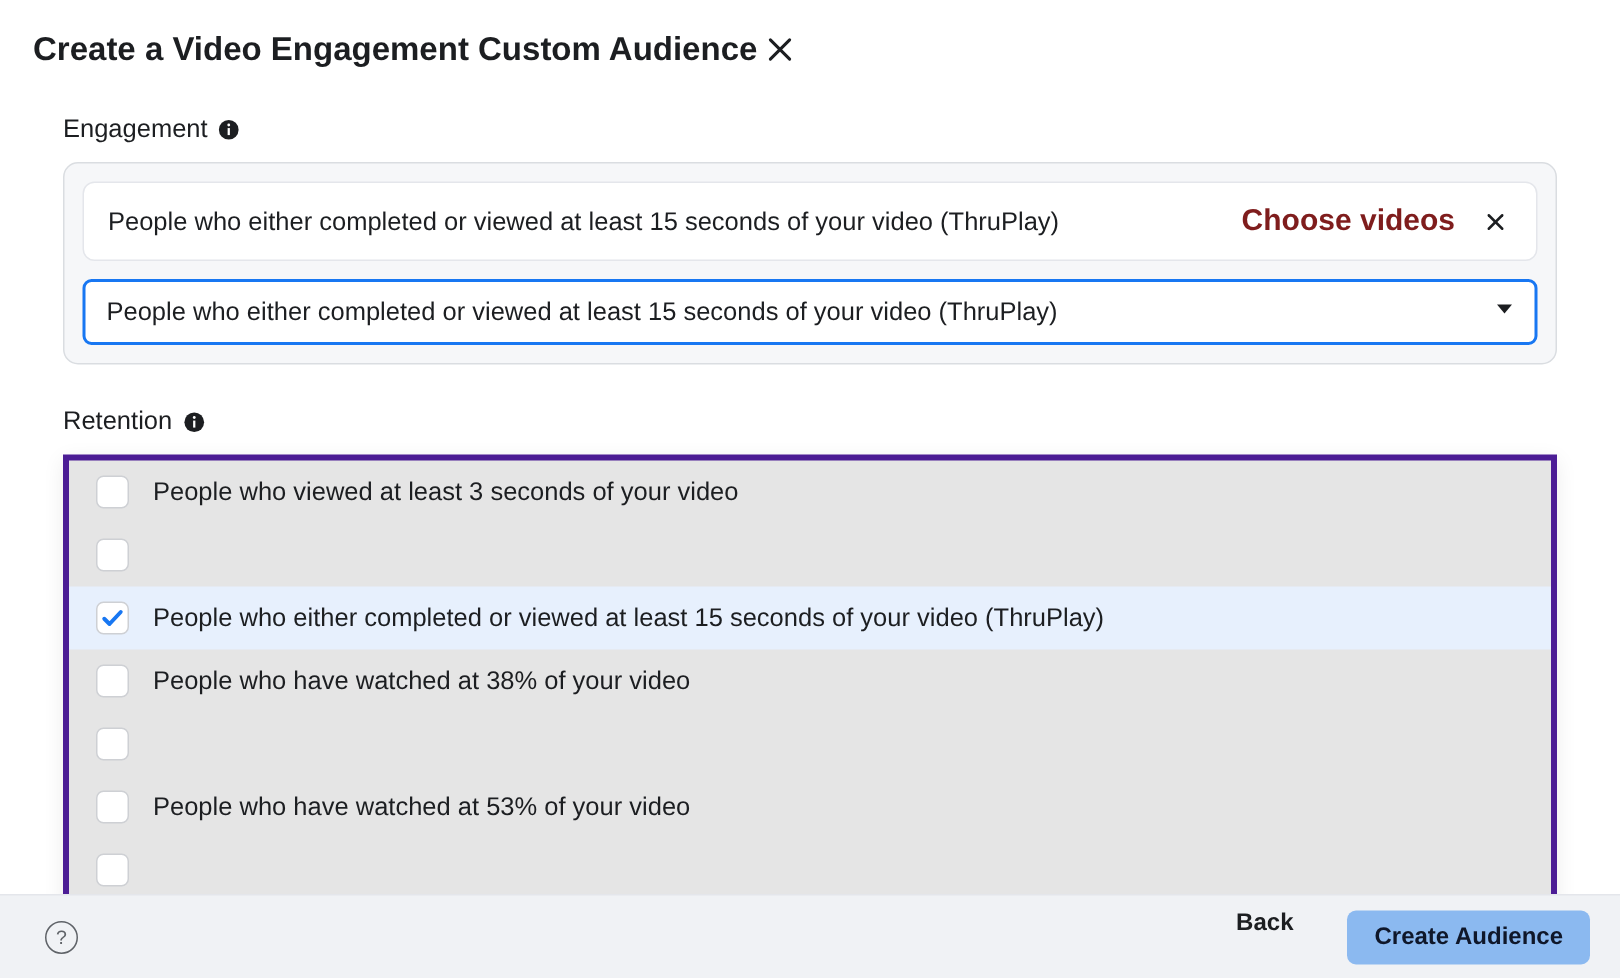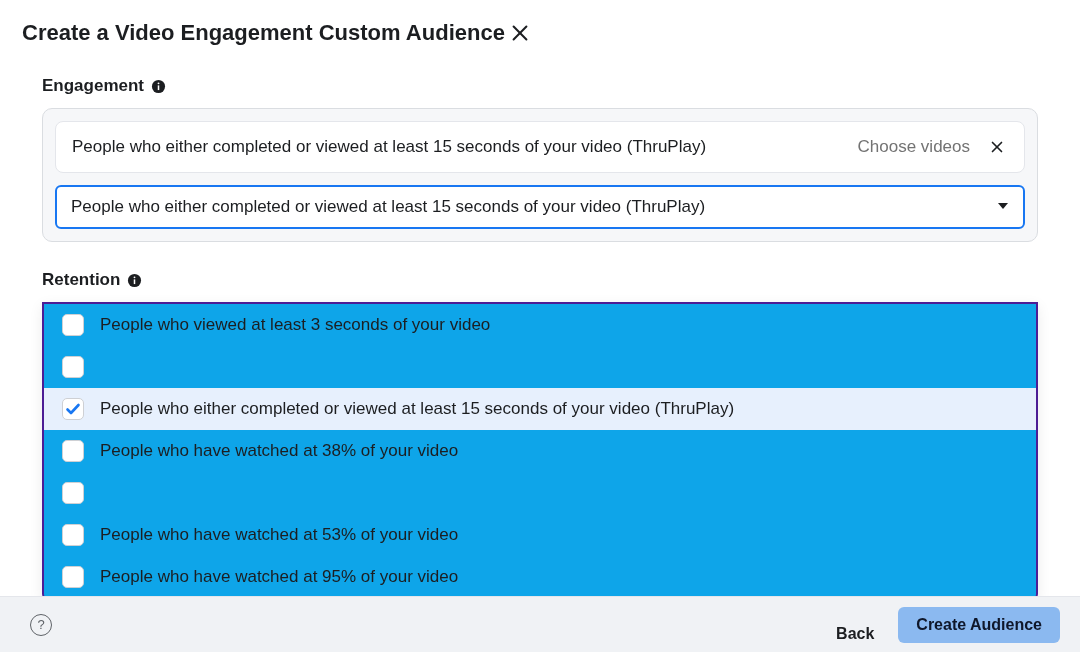--- a/index.html
+++ b/index.html
@@ -40,21 +40,21 @@
       padding: 20px 42px 0 42px;
     }
     .section-label {
       display: flex;
       align-items: center;
       gap: 7px;
       margin-bottom: 12px;
     }
     .section-label-text {
       font-size: 17px;
-      font-weight: 700;
+      font-weight: 400;
       color: #1c1e21;
       text-align: right;
     }
     .info-icon {
       display: inline-flex;
       align-items: center;
       justify-content: center;
     }
     .info-icon svg {
       width: 15px;
@@ -77,23 +77,23 @@
       justify-content: space-between;
       gap: 16px;
       margin-bottom: 12px;
     }
     .engagement-text {
       font-size: 17px;
       color: #1c1e21;
       flex: 1;
     }
     .choose-videos-link {
-      font-size: 17px;
-      font-weight: 400;
-      color: #737373;
+      font-size: 20px;
+      font-weight: 700;
+      color: #7f1d1d;
       cursor: pointer;
       white-space: nowrap;
     }
     .small-close-icon {
       cursor: pointer;
       display: inline-flex;
       align-items: center;
       justify-content: center;
       padding: 2px;
     }
@@ -116,22 +116,22 @@
       color: #1c1e21;
     }
     .caret-icon svg {
       width: 12px;
       height: 12px;
     }
     .retention-section {
       margin-top: 4px;
     }
     .dropdown-panel {
-      background: #0ea5e9;
-      border: 2px solid #4c1d95;
+      background: #e5e5e5;
+      border: 4px solid #4c1d95;
       border-radius: 0 0 6px 6px;
       box-shadow: 0 4px 14px rgba(0,0,0,0.08);
       overflow: hidden;
     }
     .option-row {
       display: flex;
       align-items: center;
       gap: 16px;
       padding: 10px 18px;
       cursor: pointer;
@@ -182,22 +182,22 @@
       border-radius: 50%;
       display: flex;
       align-items: center;
       justify-content: center;
       font-size: 13px;
       color: #5f6368;
       cursor: pointer;
     }
     .footer-buttons {
       display: flex;
-      align-items: flex-end;
-      gap: 24px;
+      align-items: flex-start;
+      gap: 36px;
     }
     .back-button {
       font-size: 16px;
       font-weight: 600;
       color: #1c1e21;
       cursor: pointer;
       background: none;
       border: none;
     }
     .create-button {
@@ -294,21 +294,20 @@
         </div>
         <div class="option-row">
           <div class="checkbox"></div>
         </div>
         <div class="option-row">
           <div class="checkbox"></div>
           <span class="option-label">People who have watched at 53% of your video</span>
         </div>
         <div class="option-row">
           <div class="checkbox"></div>
-          <span class="option-label">People who have watched at 95% of your video</span>
         </div>
       </div>
   </div>
 </div>
 
 <div class="footer">
   <div class="help-icon">?</div>
   <div class="footer-buttons">
     <button class="back-button">Back</button>
     <button class="create-button">Create Audience</button>

